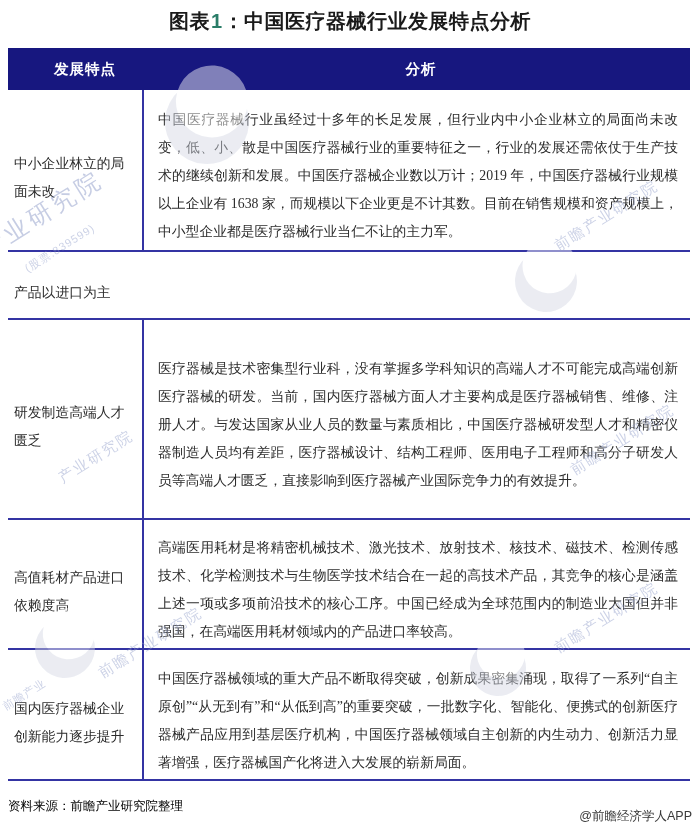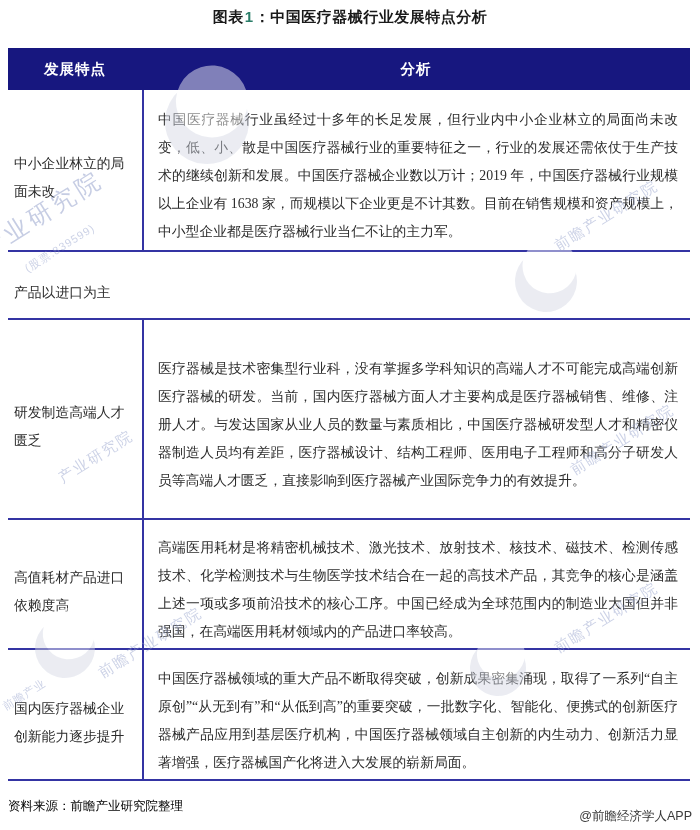--- a/index.html
+++ b/index.html
@@ -4,30 +4,30 @@
 <style>
   html,body{margin:0;padding:0;background:#ffffff;}
   .page{
     position:relative;width:700px;height:830px;background:#ffffff;overflow:hidden;
     font-family:"Liberation Serif","DejaVu Serif",serif;color:#2b2b2b;
   }
   
   .title{
     position:absolute;top:8px;left:0;width:700px;text-align:center;
     font-family:"Liberation Sans","DejaVu Sans",sans-serif;
-    font-weight:bold;font-size:15px;color:#1a1a1a;letter-spacing:.5px;
+    font-weight:bold;font-size:20px;color:#1a1a1a;letter-spacing:.5px;
   }
   .title .num{color:#2a7d68;padding:0 1px;}
   
   .table{position:absolute;left:8px;top:48px;width:682px;z-index:1;}
   .thead{
     height:42px;background:#17177F;display:grid;grid-template-columns:134px 1fr;
     align-items:center;
     font-family:"Liberation Sans","DejaVu Sans",sans-serif;
-    color:#ffffff;font-weight:bold;font-size:14.5px;letter-spacing:1px;
+    color:#ffffff;font-weight:bold;font-size:14.5px;letter-spacing:1px;padding-left:10px;
   }
   .thead .th{text-align:center;}
   .trow{
     display:grid;grid-template-columns:134px 1fr;
     border-bottom:2px solid #3434A3;box-sizing:border-box;background:transparent;
   }
   .row-h0{height:162px;} .row-h1{height:68px;} .row-h2{height:200px;}
   .row-h3{height:130px;} .row-h4{height:131px;}
   .feature-cell{
     display:flex;align-items:center;box-sizing:border-box;

